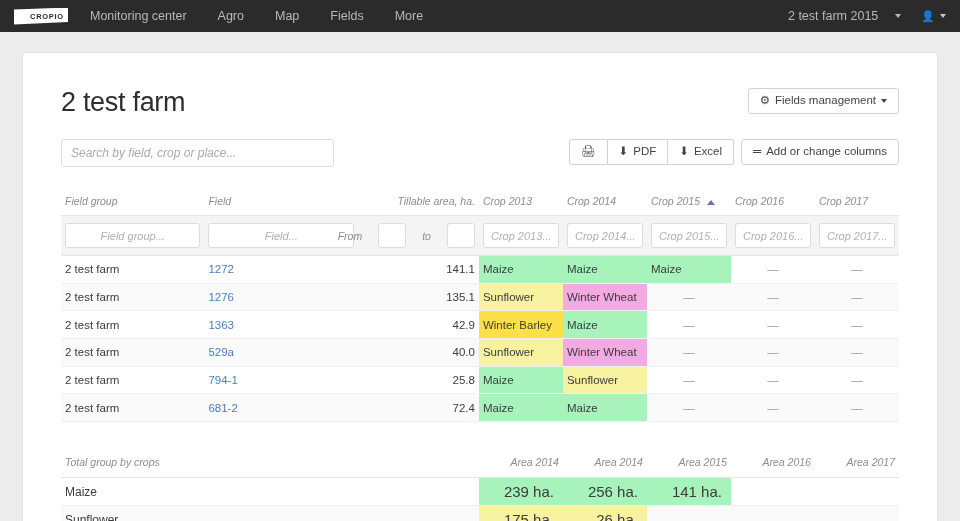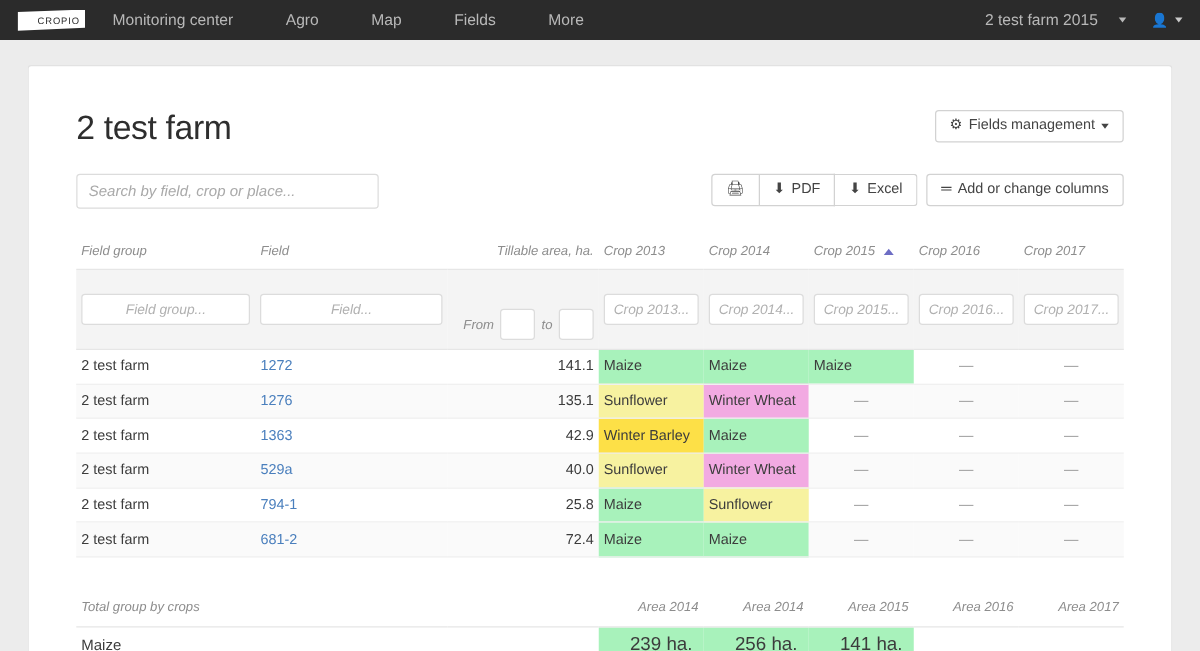--- a/index.html
+++ b/index.html
@@ -15,27 +15,27 @@
   .navbar {
     height: 32px; background: #2b2b2b;
     display: flex; align-items: center;
     padding: 0 14px;
     position: relative;
   }
   .logo {
     width: 54px; height: 17px;
     background: #fff;
     display: flex; align-items: center; justify-content: center;
-    font-size: 7.5px; font-weight: normal; color: #2b2b2b;
+    font-size: 7.5px; font-weight: bold; color: #2b2b2b;
     letter-spacing: 0.7px;
     clip-path: polygon(0 12%, 100% 0, 100% 86%, 0 100%);
     margin-right: 22px;
     padding-left: 12px;
   }
-  .nav-links { display: flex; align-items: flex-start; gap: 42px; }
+  .nav-links { display: flex; align-items: flex-start; gap: 31px; }
   .nav-link {
     color: #b8b8b8; font-size: 12.5px; text-decoration: none;
     line-height: 32px;
   }
   .nav-right {
     margin-left: auto; display: flex; align-items: center; gap: 20px;
   }
   .nav-farm { color: #b8b8b8; font-size: 12.5px; display: flex; align-items: center; gap: 17px; }
   .caret {
     width: 0; height: 0;
@@ -70,21 +70,21 @@
     background: #fff; border: 1px solid #d2d2d2; border-radius: 3px;
     font-size: 11.5px; color: #444; padding: 6px 11px;
     cursor: pointer; display: inline-flex; align-items: center; gap: 5px;
     font-family: "Liberation Sans", sans-serif; line-height: 1;
   }
 
   .search-row {
     margin-top: 21px; position: relative; height: 28px;
   }
   .search-input {
-    width: 242px; height: 28px;
+    width: 273px; height: 28px;
     border: 1px solid #dcdcdc; border-radius: 3px;
     padding: 0 9px; font-size: 12px; color: #555;
     font-family: "Liberation Sans", sans-serif;
     font-style: italic;
   }
   .search-input::placeholder { color: #a9a9a9; font-style: italic; }
   .export-group {
     position: absolute; right: 0; top: 0;
     display: flex; align-items: center; gap: 7px;
   }
@@ -124,21 +124,21 @@
   }
   .f-input {
     width: 100%; height: 25px; border: 1px solid #dcdcdc;
     border-radius: 3px; padding: 0 7px; font-size: 11px;
     color: #555; font-style: italic;
     font-family: "Liberation Sans", sans-serif;
     background: #fff;
     text-align: center;
   }
   .f-input::placeholder { color: #b0b0b0; font-style: italic; }
-  .range-cell { display: flex; align-items: center; justify-content: flex-end; gap: 5px; margin-top: 24px; }
+  .range-cell { display: flex; align-items: center; justify-content: flex-end; gap: 16px; }
   .range-label { font-size: 10.5px; font-style: italic; color: #8d8d8d; }
   .f-num { width: 28px; height: 25px; border: 1px solid #dcdcdc; border-radius: 3px; background:#fff; }
 
   tbody.data-body td {
     font-size: 11.5px; color: #3c3c3c;
     padding: 0 4px; height: 27.7px; vertical-align: middle;
     border-bottom: 1px solid #f0f0f0;
   }
   tbody.data-body tr:nth-child(even) td { background: #fafafa; }
   td.ta-right { text-align: right; }

